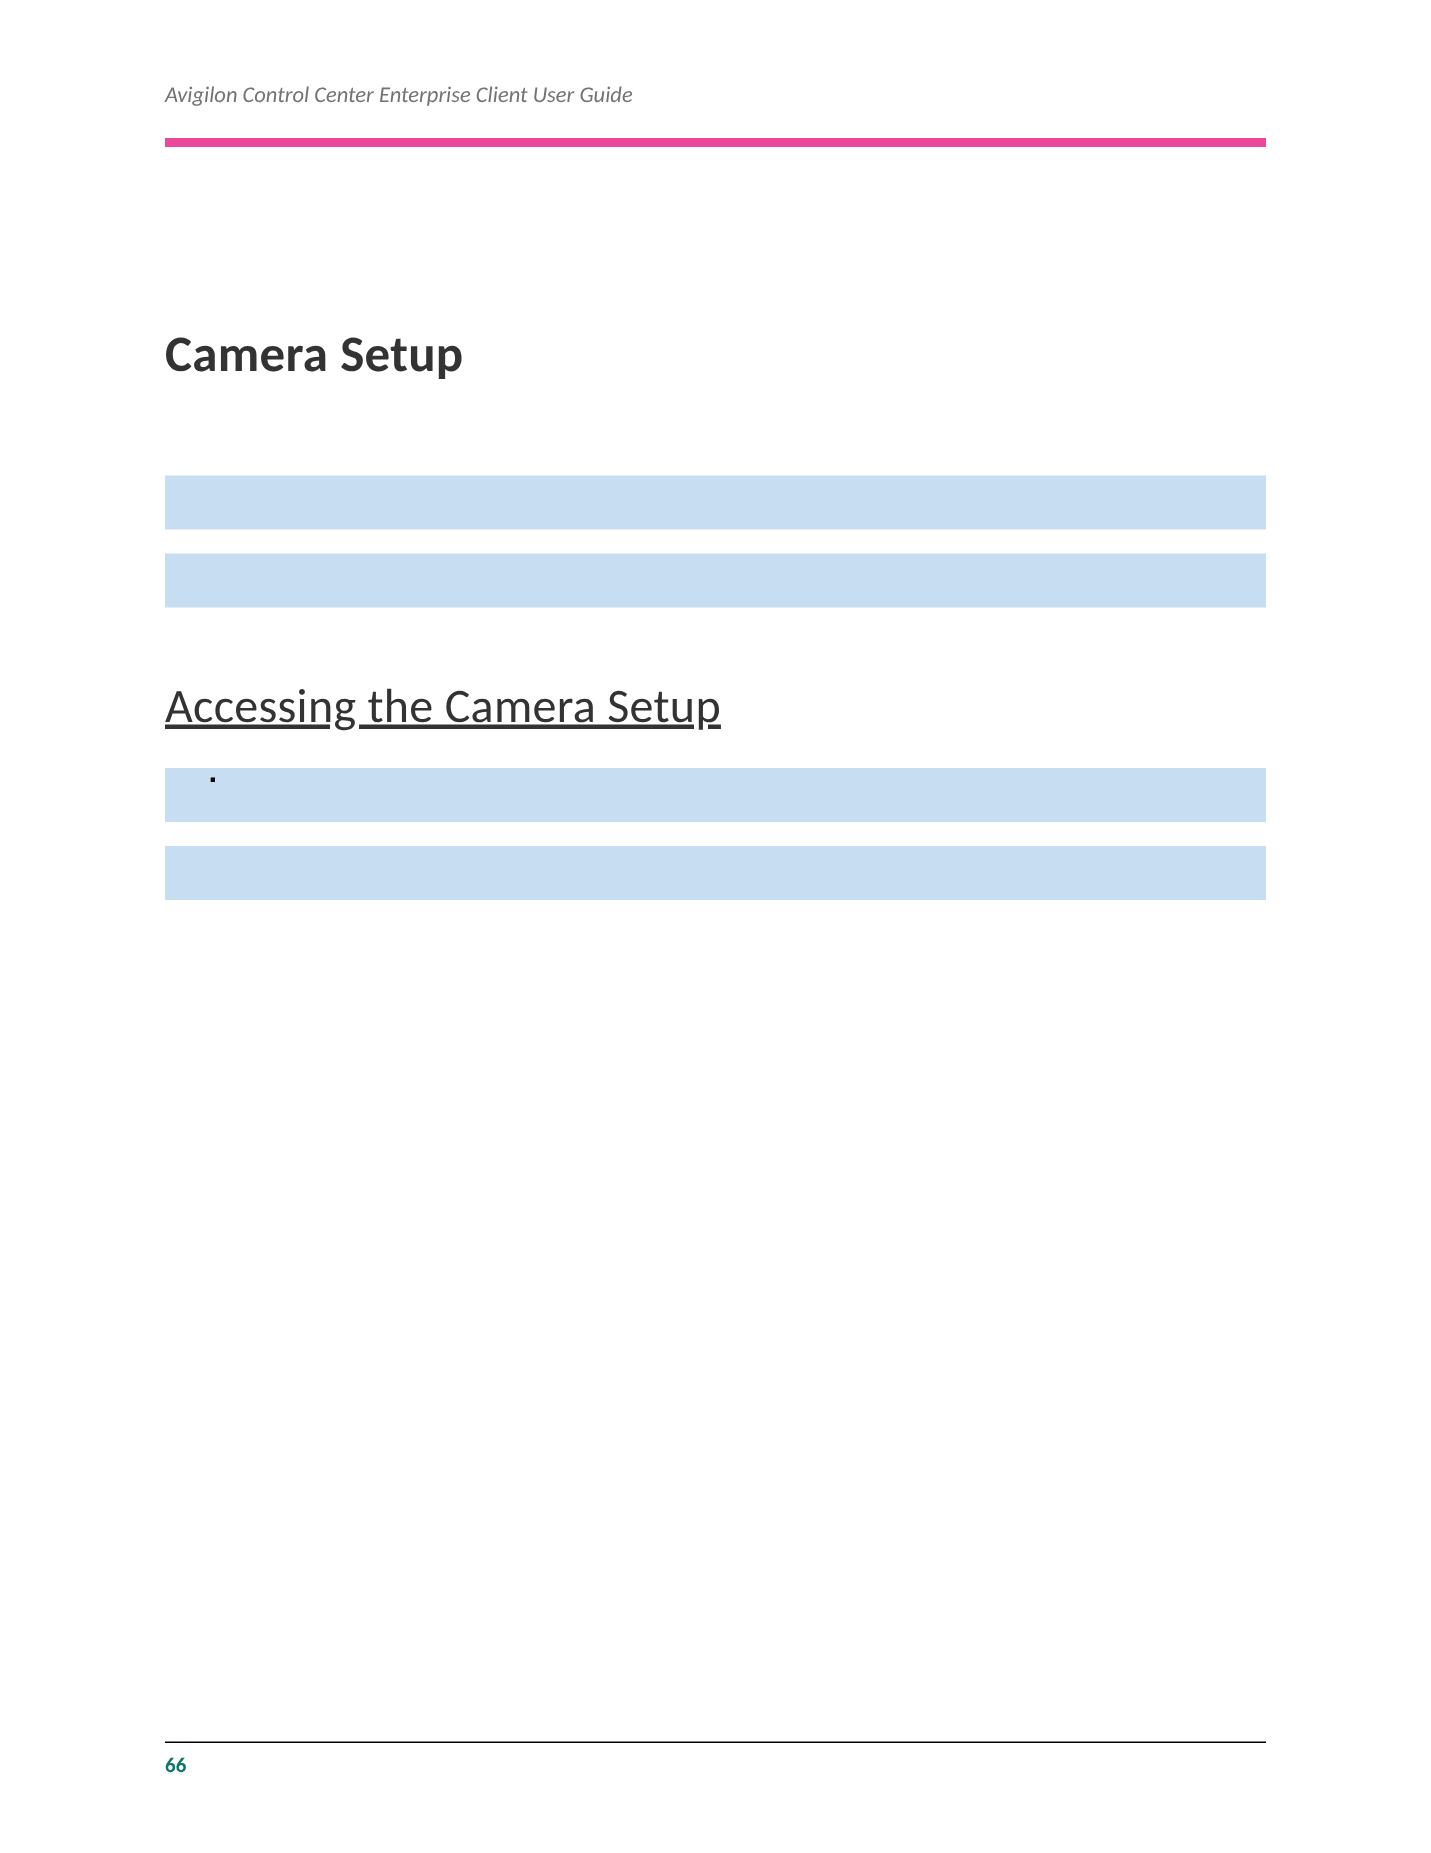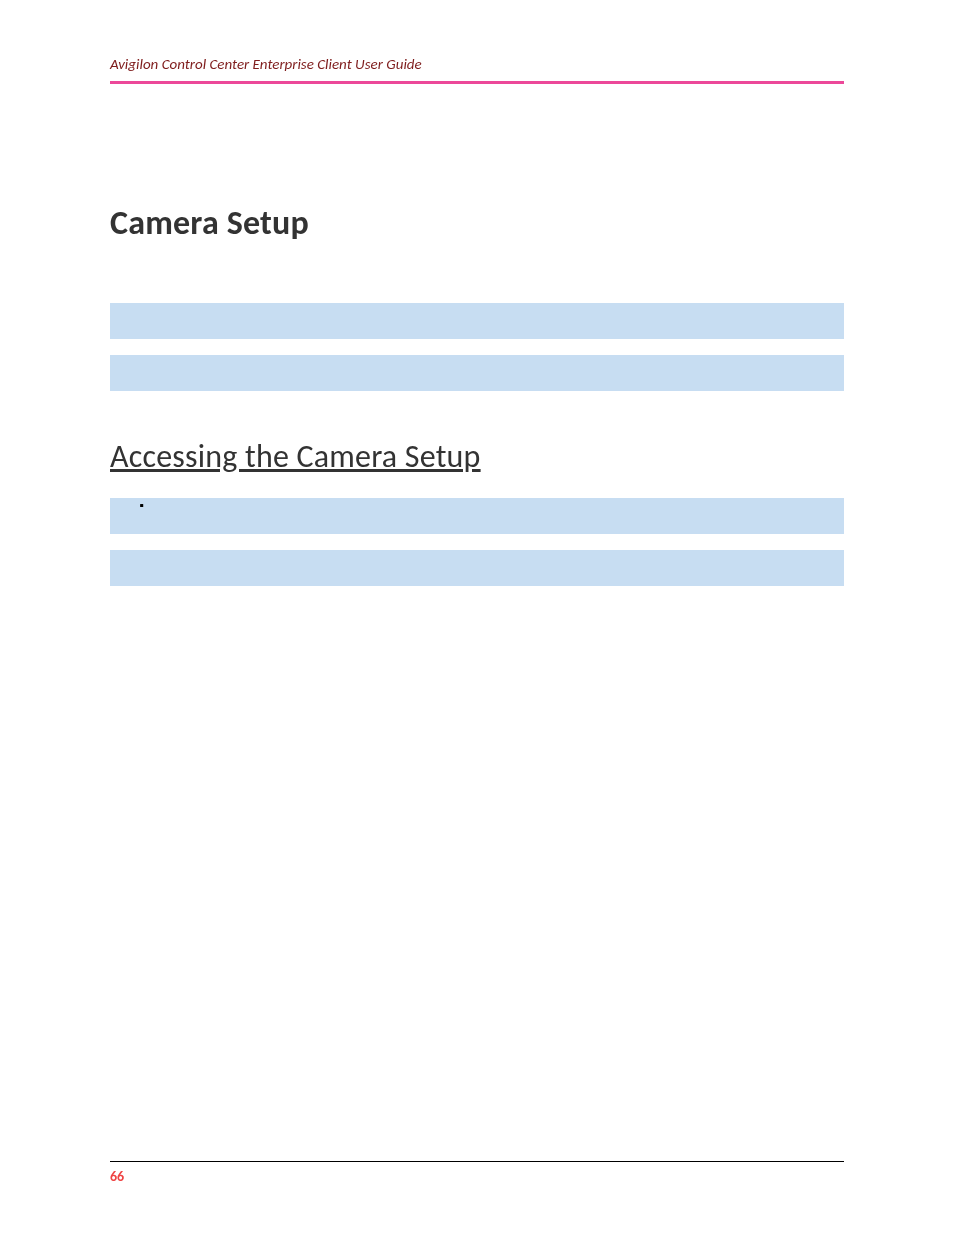--- a/index.html
+++ b/index.html
@@ -15,23 +15,23 @@
       position: relative;
     }
     .page {
       padding: 55px 110px 50px 110px;
       height: 100%;
       position: relative;
     }
     .header {
       font-style: italic;
       font-size: 15px;
-      color: #7f1d1d;
-      padding-bottom: 8px;
-      border-bottom: 3px solid #ec4899;
+      color: #737373;
+      padding-bottom: 19px;
+      border-bottom: 6px solid #ec4899;
     }
     .title {
       font-size: 34px;
       font-weight: 700;
       color: #333;
       margin-top: 118px;
       letter-spacing: 0.2px;
     }
     .intro-text {
       font-size: 14px;
@@ -91,21 +91,21 @@
     }
     .footer {
       position: absolute;
       bottom: 50px;
       left: 110px;
       right: 110px;
       border-top: 1px solid #000;
       padding-top: 6px;
       font-size: 14px;
       font-weight: bold;
-      color: #ef4444;
+      color: #0f766e;
     }
   </style>
 </head>
 <body>
 
 <div class="page">
   <div class="header">Avigilon Control Center Enterprise Client User Guide</div>
 
   <h1 class="title">Camera Setup</h1>
 

